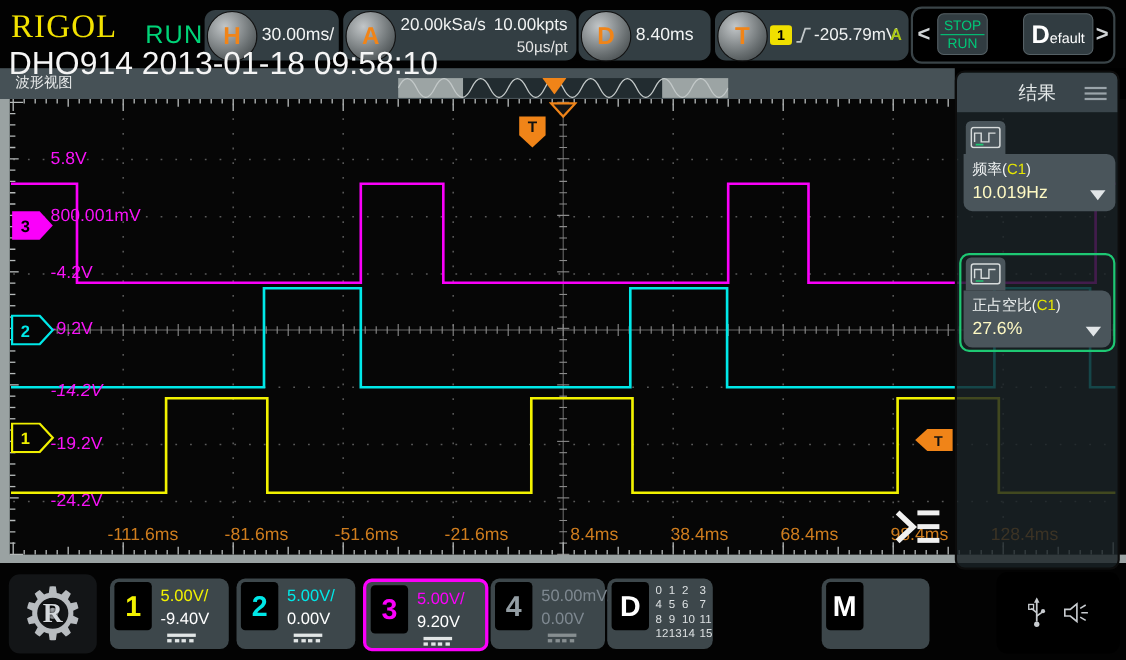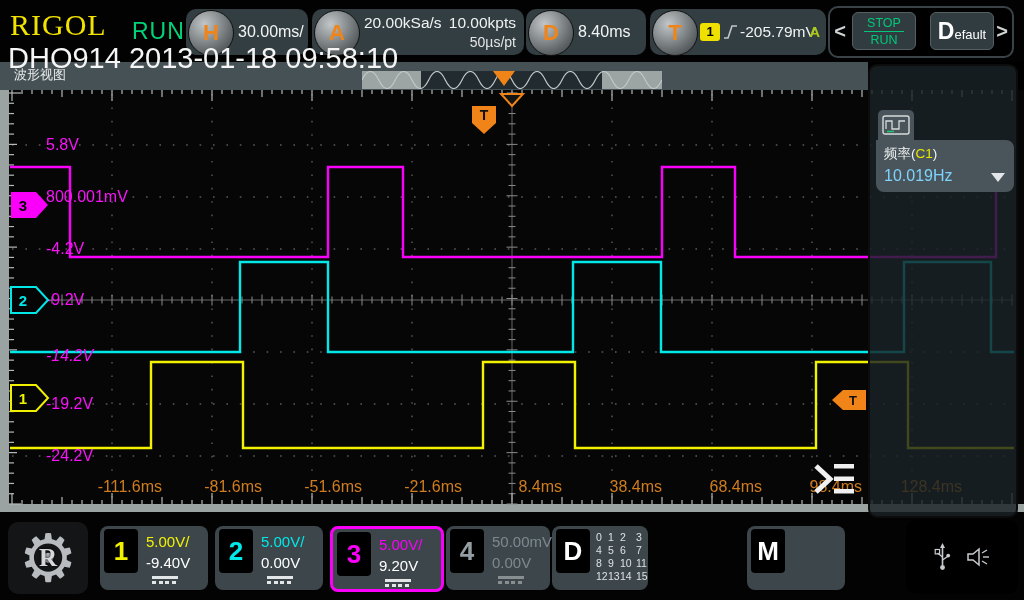--- a/index.html
+++ b/index.html
@@ -14,21 +14,21 @@
   .widget{position:absolute;top:9px;height:46px;background:#333e43;border-radius:10px;}
   .wcircle{position:absolute;left:2px;top:1px;width:44px;height:44px;border-radius:50%;
            background:radial-gradient(circle at 35% 30%,#c2c6c8,#6a7072 60%,#343a3c);
            border:1px solid #111;color:#f08418;font-weight:bold;font-size:22px;
            display:flex;align-items:center;justify-content:center;}
   .wval{position:absolute;left:52px;top:0;height:46px;line-height:46px;font-size:16px;color:#f2f4f4;}
   #ctrl-group{position:absolute;left:828px;top:6px;width:186px;height:52px;border:2px solid #3a4448;
               border-radius:10px;background:#000;box-sizing:border-box;}
   .navarrow{position:absolute;top:12px;width:16px;font-size:20px;font-weight:bold;color:#d0d4d6;text-align:center;cursor:default;}
   .topbtn{position:absolute;top:4px;height:38px;background:#313c41;border:1px solid #556065;border-radius:6px;box-sizing:border-box;}
-  #stoprun{left:22px;width:64px;display:flex;flex-direction:column;align-items:center;justify-content:center;}
+  #stoprun{left:22px;width:46px;display:flex;flex-direction:column;align-items:center;justify-content:center;}
   #stoprun .sr1{font-size:12.5px;color:#00c878;border-bottom:1.5px solid #00c878;padding:0 3px 1px;}
   #stoprun .sr2{font-size:12.5px;color:#00c878;margin-top:1px;}
   #defaultbtn{left:100px;width:64px;color:#fff;font-size:13px;text-align:center;line-height:36px;}
   #defaultbtn::first-letter{font-size:23px;font-weight:bold;}
   
   #subheader{position:absolute;left:0;top:62px;width:868px;height:28px;background:#465156;}
   #view-tab{position:absolute;left:14px;top:4px;font-size:13px;color:#e9ebeb;}
   #tbar{position:absolute;left:362px;top:9px;width:300px;height:18px;}
   #tbar .seg{position:absolute;top:0;height:18px;}
   #watermark{position:absolute;left:8px;top:42px;font-size:29px;color:#f5f5f5;white-space:nowrap;z-index:30;}
@@ -44,21 +44,21 @@
                 display:flex;align-items:center;justify-content:center;font-size:17px;color:#e6eaea;}
   #hamburger{position:absolute;right:10px;top:13px;}
   #hamburger div{width:20px;height:2px;background:#9aa4aa;margin-bottom:3px;}
   .meas-group{position:absolute;left:6px;width:140px;}
   .icon-tab{position:relative;left:2px;width:36px;height:30px;background:#4a555b;border-radius:5px 5px 0 0;
             display:flex;align-items:center;justify-content:center;}
   .meas-card{position:relative;width:138px;height:52px;background:#4a555b;border-radius:0 8px 8px 8px;
              box-sizing:border-box;padding:5px 8px;}
   .meas-label{font-size:13.5px;color:#eef1f1;}
   .meas-src{color:#e8e800;}
-  .meas-value{font-size:16px;color:#7dd3fc;margin-top:4px;}
+  .meas-value{font-size:16px;color:#fef9c3;margin-top:4px;}
   .caret{position:absolute;right:9px;bottom:10px;width:0;height:0;
          border-left:7px solid transparent;border-right:7px solid transparent;border-top:9px solid #e2e6e8;}
   #meas2-wrap{position:absolute;left:2px;top:164px;border:2px solid #1ec873;border-radius:9px;padding:2px;}
   
   #bottombar{position:absolute;left:0;top:512px;width:1024px;height:88px;background:#030303;}
   #gear{position:absolute;left:8px;top:10px;width:80px;height:72px;background:#131517;border-radius:10px;
         display:flex;align-items:center;justify-content:center;}
   #gear .g{font-size:66px;color:#b8bcc0;line-height:72px;}
   #gear .r{position:absolute;font-family:"Liberation Serif","DejaVu Serif",serif;font-size:25px;font-weight:bold;
            color:#d4d8dc;text-shadow:0 0 3px #000;}
@@ -607,36 +607,58 @@
 
     <svg class="abs" style="left:810px;top:458px;pointer-events:auto;" width="46" height="42">
       <path d="M6,8 L20,21 L6,34" fill="none" stroke="#f0f0f0" stroke-width="5"></path>
       <rect x="24" y="6" width="20" height="4.5" fill="#f0f0f0"></rect>
       <rect x="24" y="18.5" width="20" height="4.5" fill="#f0f0f0"></rect>
       <rect x="24" y="31" width="20" height="4.5" fill="#f0f0f0"></rect>
     </svg>
   </div>
 
   <div id="panel">
+    <div id="panel-header">
+      <span>结果</span>
+      <div id="hamburger">
+          <div></div>
+          <div></div>
+          <div></div>
+        </div>
+    </div>
 
     <div class="meas-group" style="top:44px;">
       <div class="icon-tab">
         <svg width="28" height="20" viewBox="0 0 28 20">
           <rect x="1" y="1" width="26" height="18" rx="2" fill="none" stroke="#d8dcdc" stroke-width="1.4"></rect>
           <path d="M4,14 L4,6 L10,6 L10,14 L17,14 L17,6 L23,6" fill="none" stroke="#d8dcdc" stroke-width="1.3"></path>
           <path d="M5,16.5 L12,16.5" stroke="#1ec873" stroke-width="1.5"></path>
         </svg>
       </div>
       <div class="meas-card">
         <div class="meas-label"><span>频率</span><span>(</span><span class="meas-src">C1</span><span>)</span></div>
         <div class="meas-value">10.019Hz</div>
         <div class="caret"></div>
       </div>
     </div>
 
+    <div id="meas2-wrap">
+      <div class="icon-tab">
+        <svg width="28" height="20" viewBox="0 0 28 20">
+          <rect x="1" y="1" width="26" height="18" rx="2" fill="none" stroke="#d8dcdc" stroke-width="1.4"></rect>
+          <path d="M4,14 L4,6 L10,6 L10,14 L17,14 L17,6 L23,6" fill="none" stroke="#d8dcdc" stroke-width="1.3"></path>
+          <path d="M5,16.5 L12,16.5" stroke="#1ec873" stroke-width="1.5"></path>
+        </svg>
+      </div>
+      <div class="meas-card" style="width:134px;">
+        <div class="meas-label"><span>正占空比</span><span>(</span><span class="meas-src">C1</span><span>)</span></div>
+        <div class="meas-value">27.6%</div>
+        <div class="caret"></div>
+      </div>
+    </div>
   </div>
 
   <div id="bottombar">
     <div id="gear">
       <div class="g">⚙</div>
       <div class="r">R</div>
     </div>
 
     <div class="chcard" style="left:100px;">
       <div class="numbox" style="color:#f2f200;">1</div>

